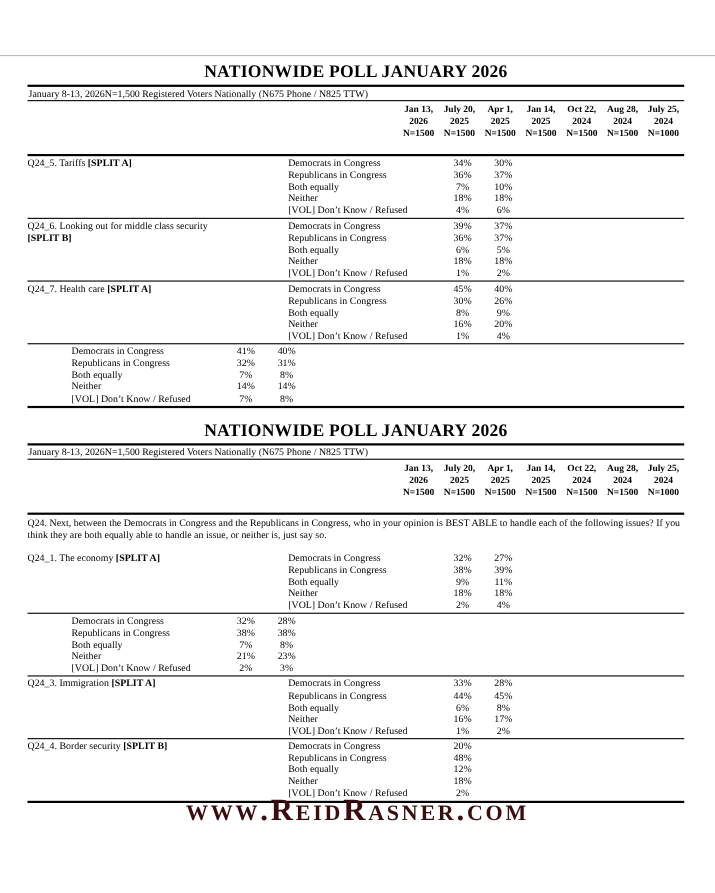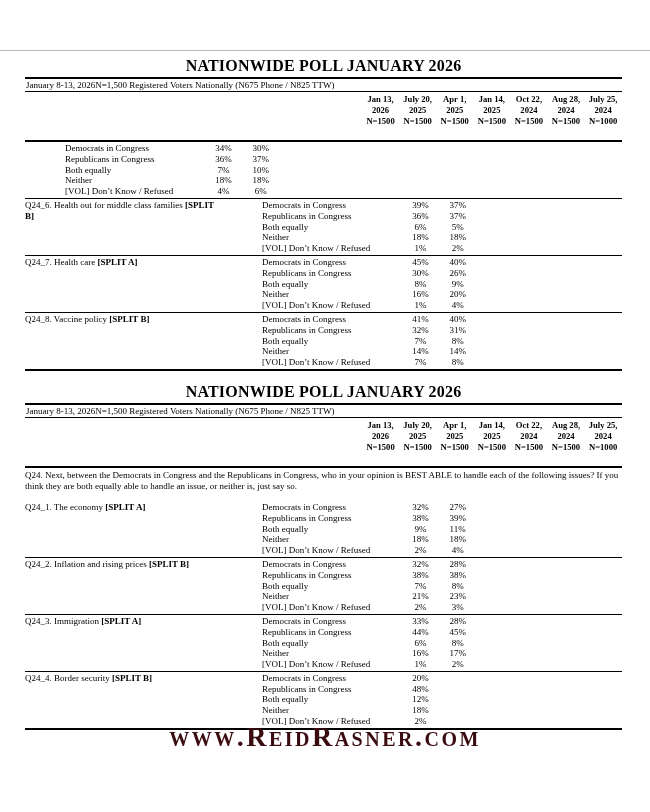--- a/index.html
+++ b/index.html
@@ -99,20 +99,21 @@
             <div>N=1500</div>
           </div>
           <div class="col-head">
             <div>July 25,</div>
             <div>2024</div>
             <div>N=1000</div>
           </div>
         </div>
       <div class="questions">
           <div class="q-block">
+            <div class="q-label"><span>Q24_5. Tariffs </span><span class="split">[SPLIT A]</span></div>
             <div class="q-rows">
               <div class="q-row">
                 <div class="q-answer">Democrats in Congress</div>
                 <div class="q-val">34%</div>
                 <div class="q-val">30%</div>
                 <div class="q-val"></div>
                 <div class="q-val"></div>
                 <div class="q-val"></div>
                 <div class="q-val"></div>
                 <div class="q-val"></div>
@@ -153,21 +154,21 @@
                 <div class="q-val">6%</div>
                 <div class="q-val"></div>
                 <div class="q-val"></div>
                 <div class="q-val"></div>
                 <div class="q-val"></div>
                 <div class="q-val"></div>
               </div>
             </div>
           </div>
           <div class="q-block">
-            <div class="q-label"><span>Q24_6. Health out for middle class families </span><span class="split">[SPLIT B]</span></div>
+            <div class="q-label"><span>Q24_6. Looking out for middle class security </span><span class="split">[SPLIT B]</span></div>
             <div class="q-rows">
               <div class="q-row">
                 <div class="q-answer">Democrats in Congress</div>
                 <div class="q-val">39%</div>
                 <div class="q-val">37%</div>
                 <div class="q-val"></div>
                 <div class="q-val"></div>
                 <div class="q-val"></div>
                 <div class="q-val"></div>
                 <div class="q-val"></div>
@@ -263,21 +264,20 @@
                 <div class="q-val">4%</div>
                 <div class="q-val"></div>
                 <div class="q-val"></div>
                 <div class="q-val"></div>
                 <div class="q-val"></div>
                 <div class="q-val"></div>
               </div>
             </div>
           </div>
           <div class="q-block">
-            <div class="q-label"><span>Q24_8. Vaccine policy </span><span class="split">[SPLIT B]</span></div>
             <div class="q-rows">
               <div class="q-row">
                 <div class="q-answer">Democrats in Congress</div>
                 <div class="q-val">41%</div>
                 <div class="q-val">40%</div>
                 <div class="q-val"></div>
                 <div class="q-val"></div>
                 <div class="q-val"></div>
                 <div class="q-val"></div>
                 <div class="q-val"></div>
@@ -422,21 +422,20 @@
                 <div class="q-val">4%</div>
                 <div class="q-val"></div>
                 <div class="q-val"></div>
                 <div class="q-val"></div>
                 <div class="q-val"></div>
                 <div class="q-val"></div>
               </div>
             </div>
           </div>
           <div class="q-block">
-            <div class="q-label"><span>Q24_2. Inflation and rising prices </span><span class="split">[SPLIT B]</span></div>
             <div class="q-rows">
               <div class="q-row">
                 <div class="q-answer">Democrats in Congress</div>
                 <div class="q-val">32%</div>
                 <div class="q-val">28%</div>
                 <div class="q-val"></div>
                 <div class="q-val"></div>
                 <div class="q-val"></div>
                 <div class="q-val"></div>
                 <div class="q-val"></div>

